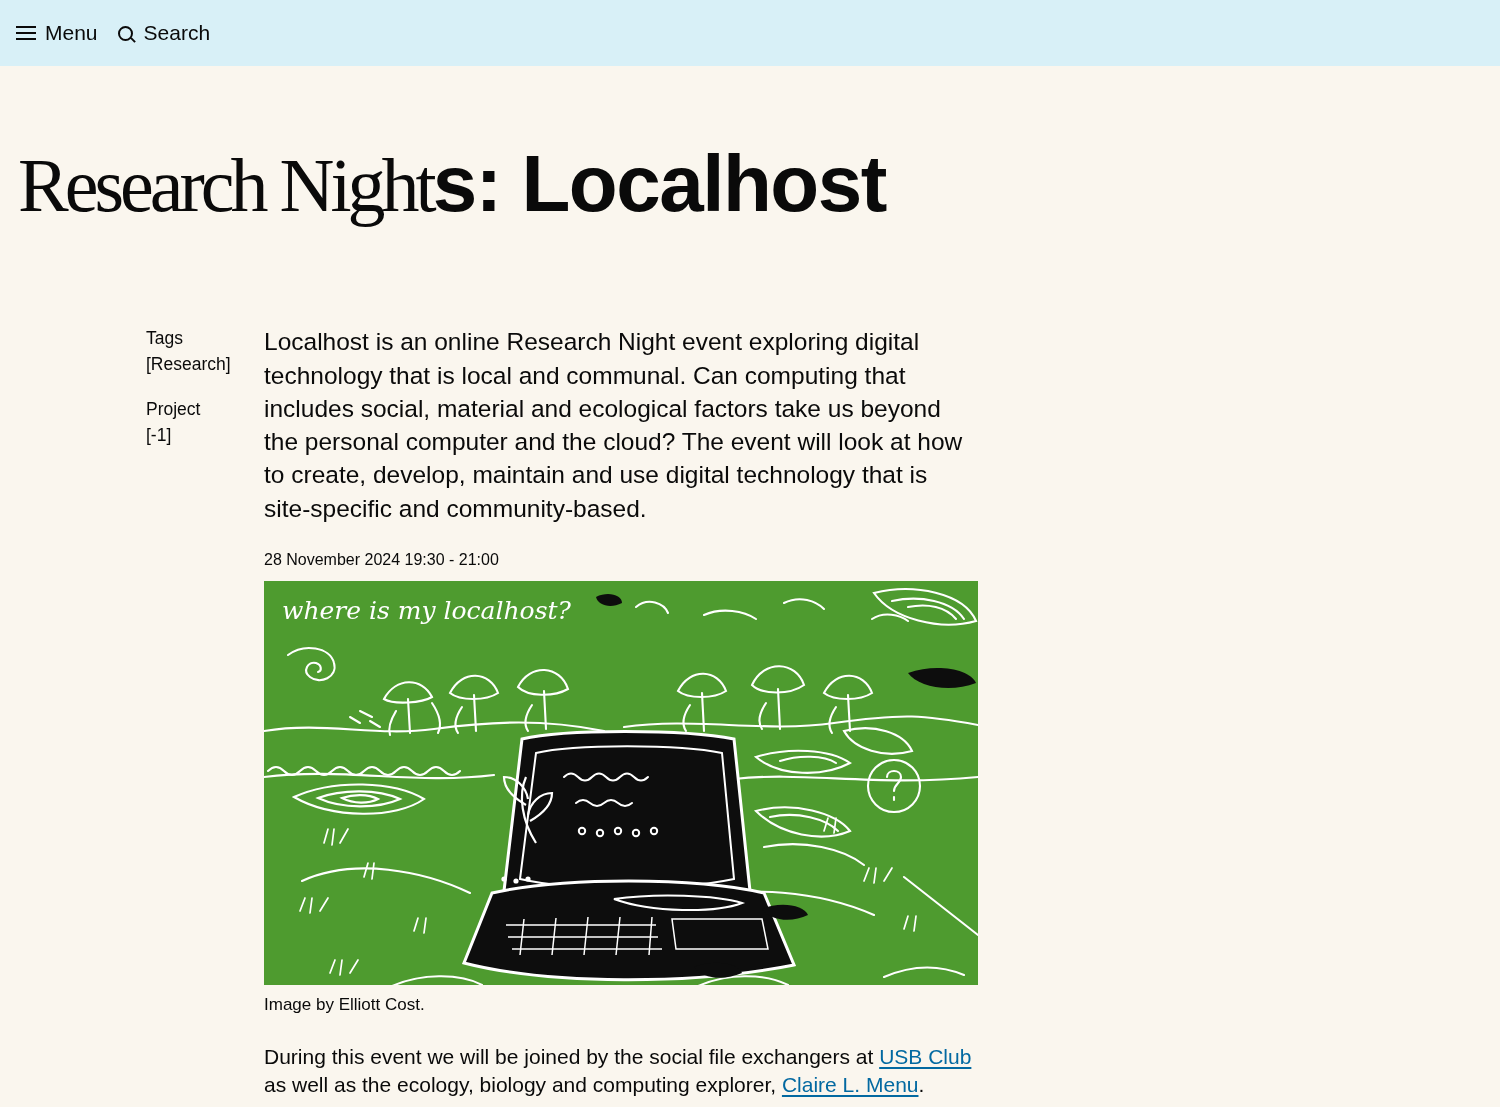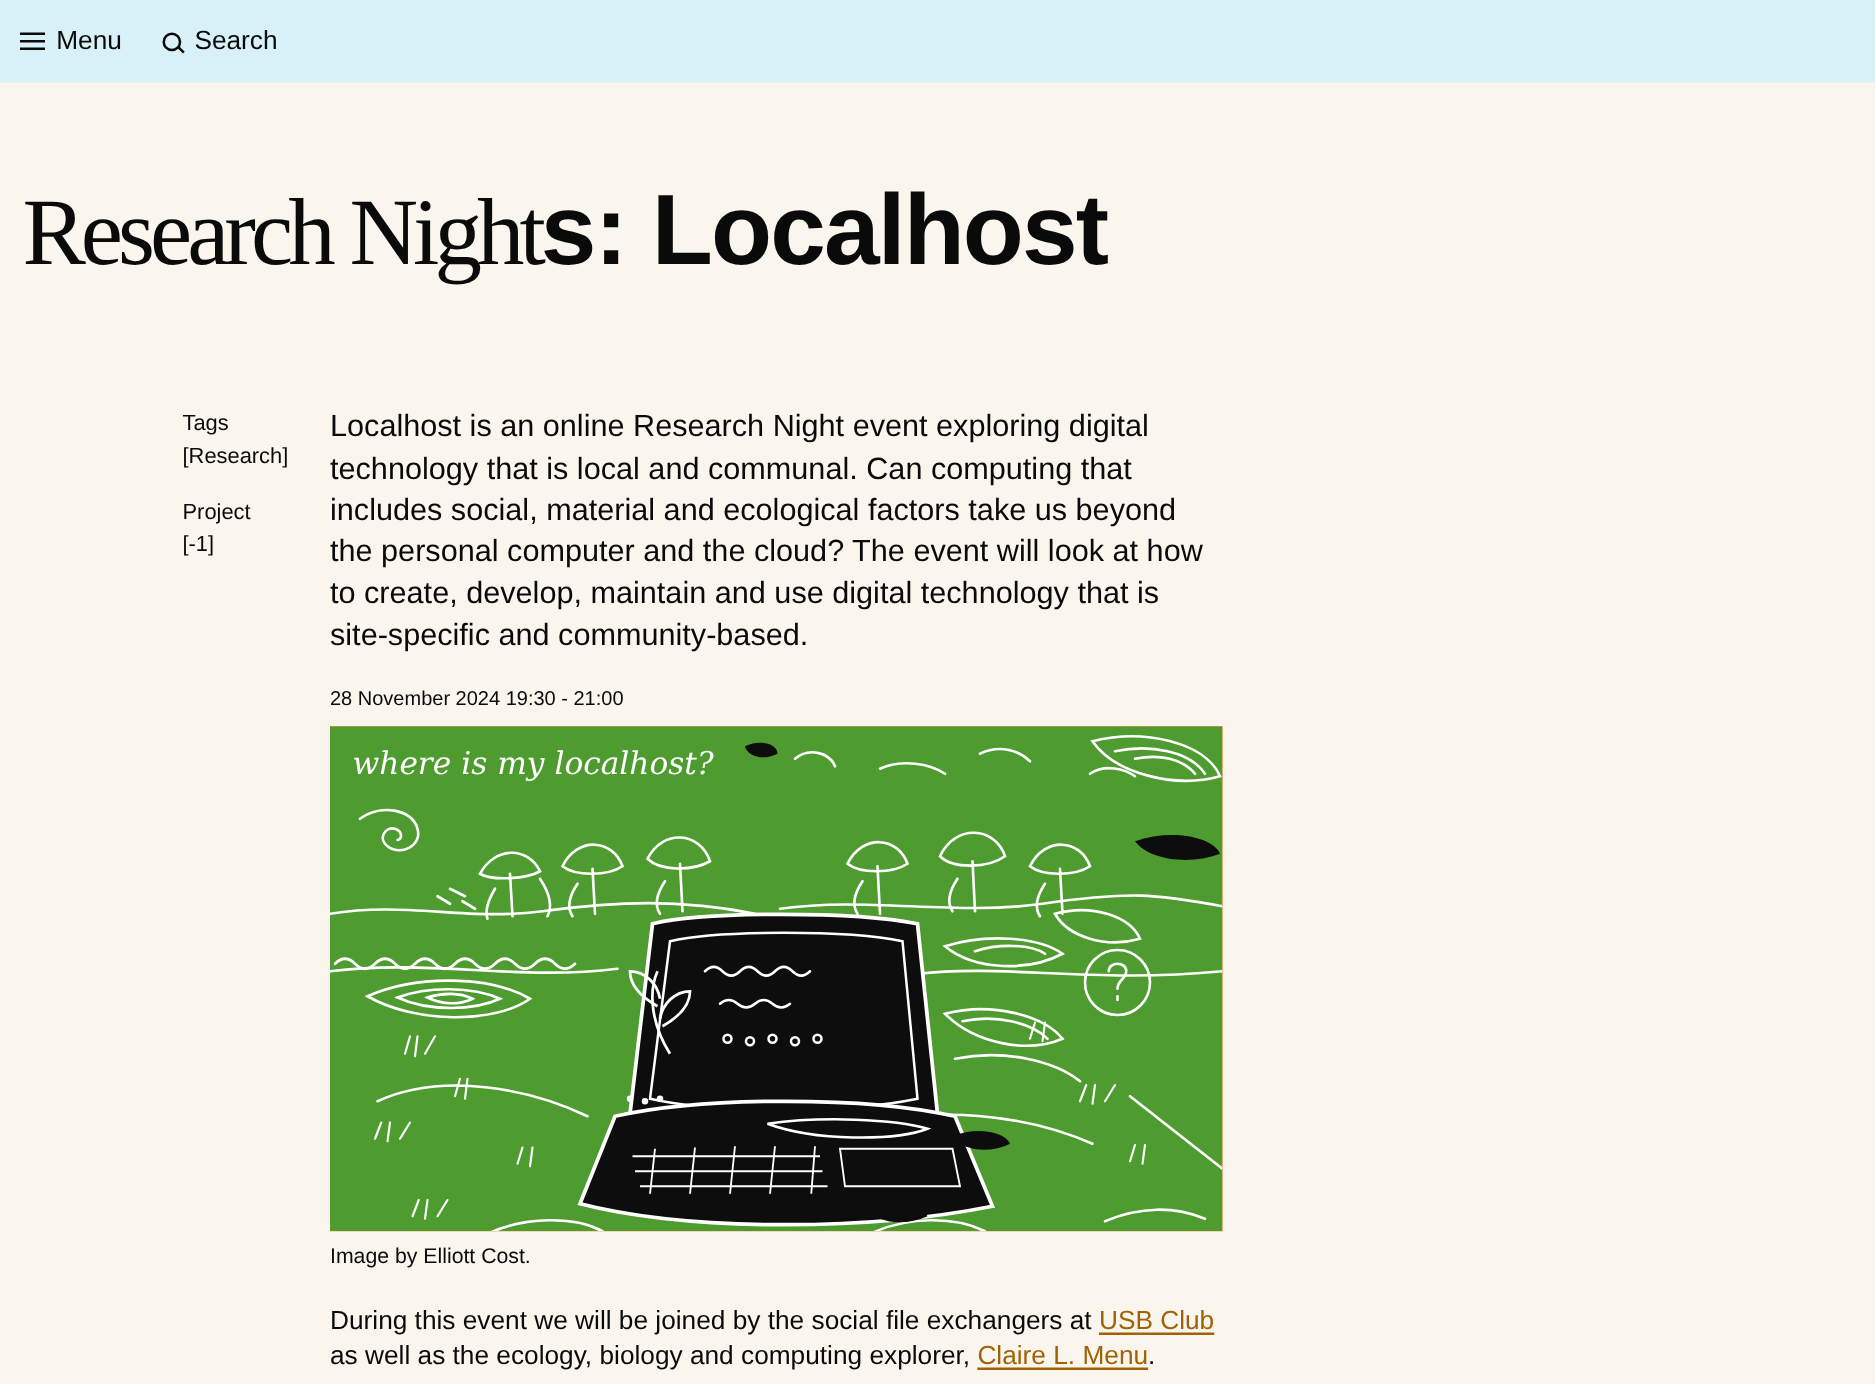--- a/index.html
+++ b/index.html
@@ -15,21 +15,21 @@
 
   
   .topbar {
     height: 66px;
     background: #d8f0f7;
     display: flex;
     align-items: center;
     padding: 0 24px 0 16px;
     font-size: 21px;
   }
-  .nav-left { display: flex; align-items: center; gap: 32px; }
+  .nav-left { display: flex; align-items: center; gap: 20px; }
   .nav-item {
     display: flex;
     align-items: center;
     gap: 9px;
     cursor: pointer;
     white-space: nowrap;
   }
   .hamburger {
     display: inline-block;
     width: 20px;
@@ -127,35 +127,35 @@
   .datetime {
     font-size: 16px;
     margin-bottom: 12px;
   }
 
   
   .figure { margin: 0; }
   .illus {
     width: 714px;
     height: 404px;
-    background: #f97316;
+    background: #0ea5e9;
     position: relative;
     overflow: hidden;
   }
   .caption {
     font-size: 17px;
     padding-top: 10px;
   }
   .body-p {
     font-size: 21px;
     line-height: 1.35;
     margin: 28px 0 0 0;
   }
   .body-p a {
-    color: #a16207;
+    color: #0369a1;
     text-underline-offset: 3px;
   }
   .handwrite {
     font-family: "DejaVu Serif", serif;
     font-style: italic;
     fill: #ffffff;
   }
 </style>
 </head>
 <body>

